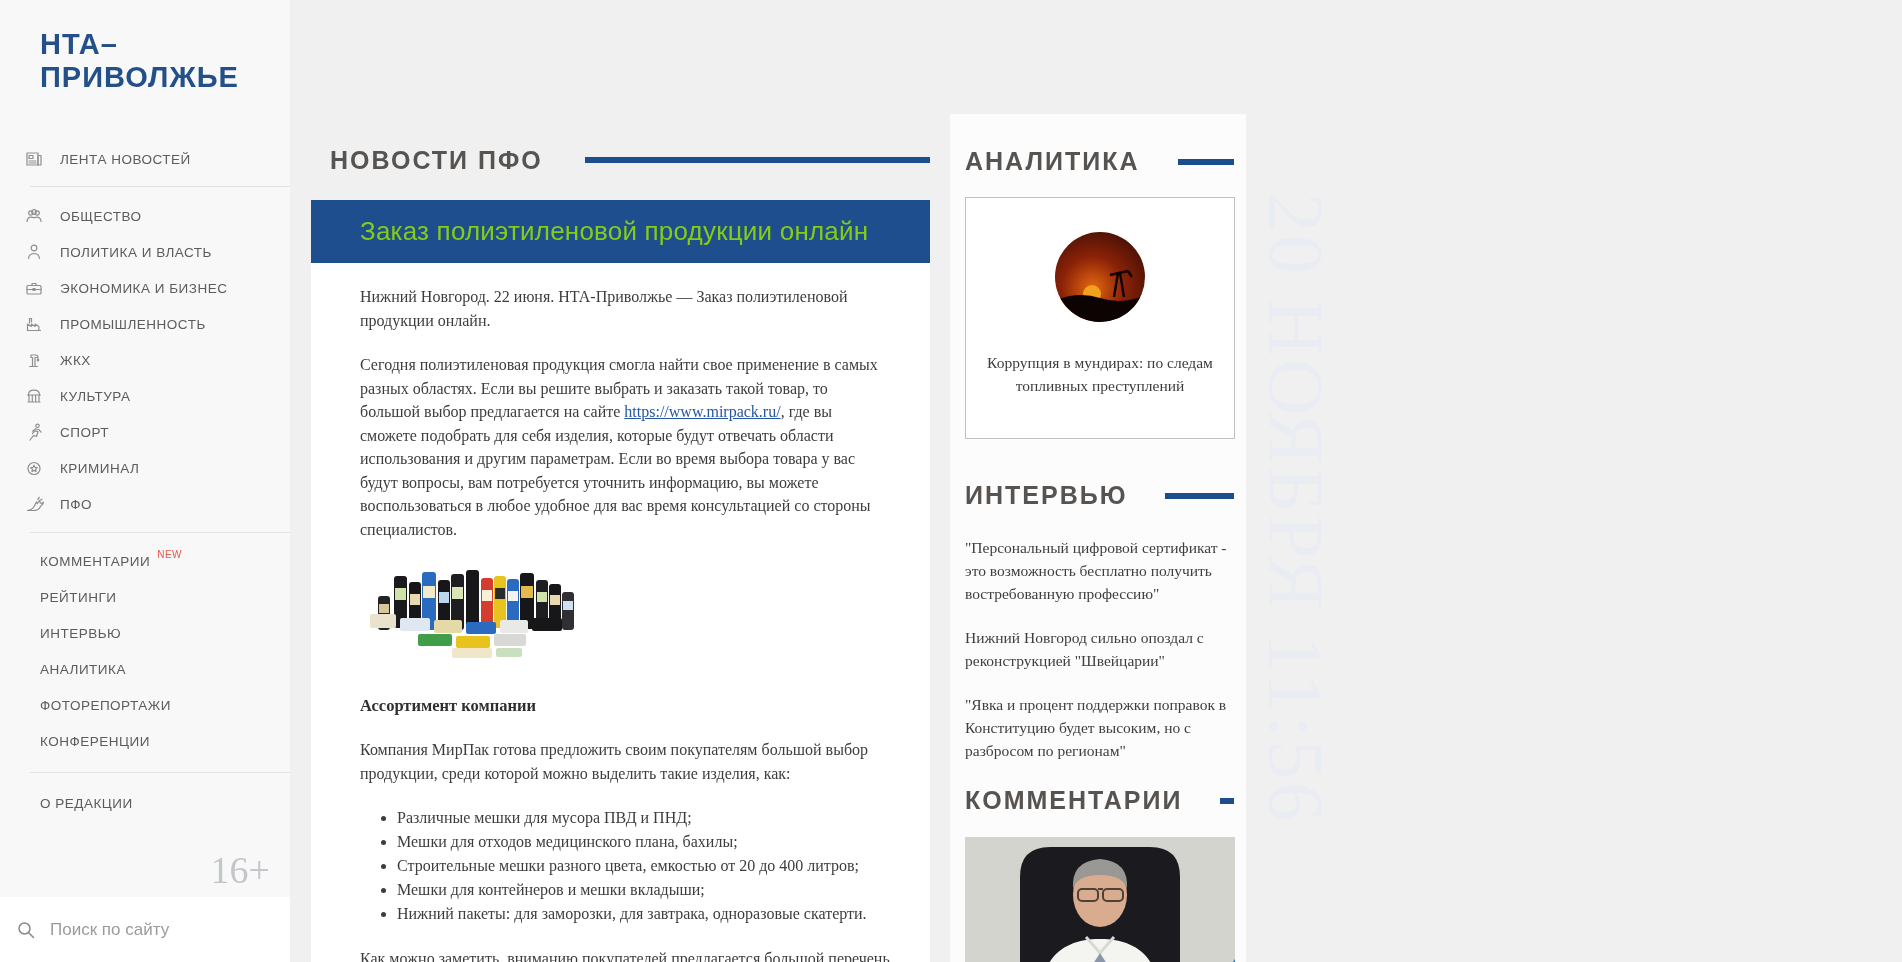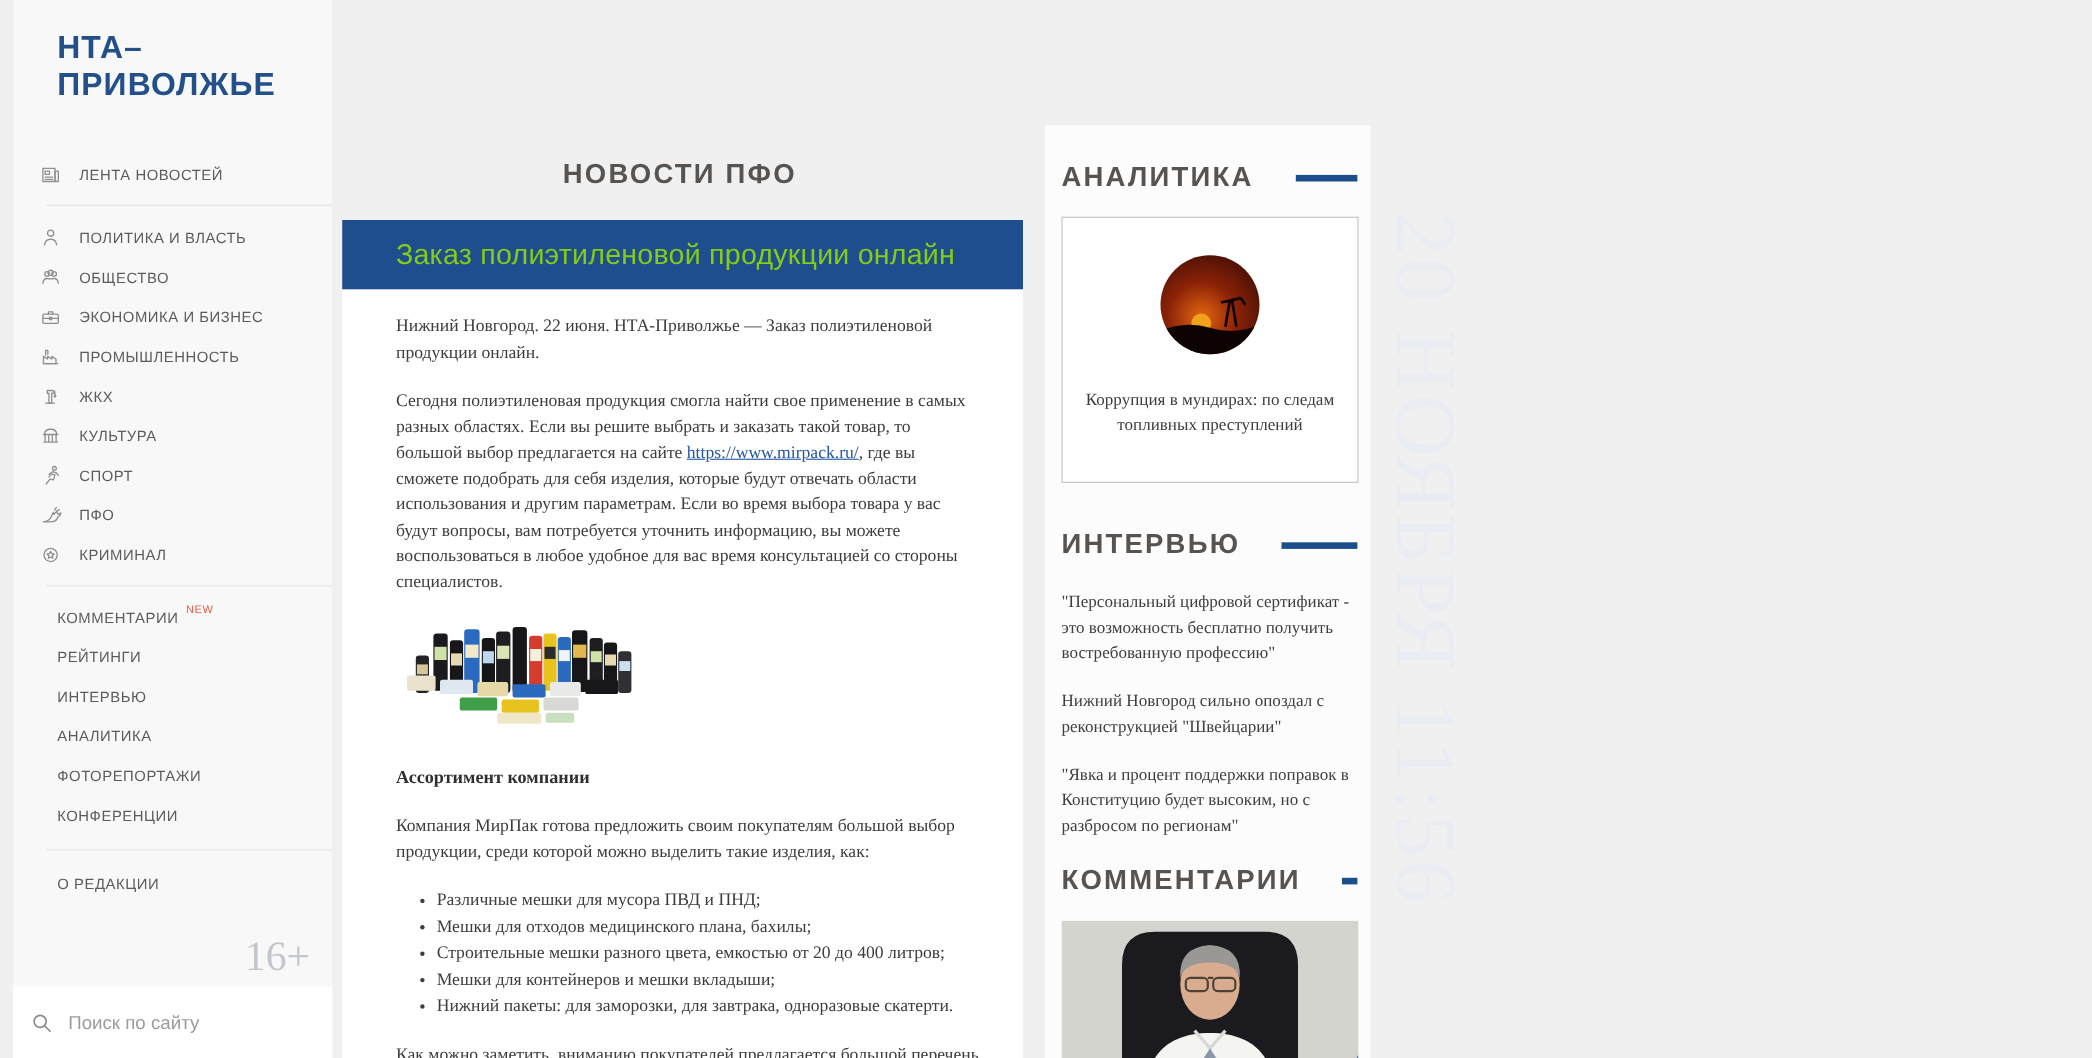--- a/index.html
+++ b/index.html
@@ -6,21 +6,21 @@
   html,body { width:1902px; height:962px; }
   body {
     position: relative;
     background: #f0f0f0;
     font-family: "Liberation Sans", sans-serif;
     overflow: hidden;
     color: #3d3d3d;
   }
   
   .sidebar {
-    position:absolute; left:12px; top:0; width:290px; height:962px;
+    position:absolute; left:0; top:0; width:290px; height:962px;
     background:#f8f8f8;
   }
   .logo {
     position:absolute; left:40px; top:28px;
     font-size:29px; font-weight:bold; letter-spacing:1px;
     color:#235089; text-decoration:none; cursor:pointer;
   }
   .menu { position:absolute; top:141px; left:0; right:0; }
   .mi {
     height:36px; display:flex; align-items:center;
@@ -56,21 +56,21 @@
   }
   .search input::placeholder { color:#9b9b9b; }
   
   .sec-head { display:flex; align-items:center; }
   .sec-head .t {
     font-size:25px; font-weight:bold; letter-spacing:2px; color:#575350;
     white-space:nowrap;
   }
   .sec-head .rule { flex:1; height:6px; background:#1d4e8c; margin-left:42px; }
   
-  .news-head { position:absolute; left:318px; top:144px; width:600px; height:32px;flex-direction:column; }
+  .news-head { position:absolute; left:330px; top:144px; width:600px; height:32px; }
   .article {
     position:absolute; left:311px; top:200px; width:619px; height:762px;
     background:#ffffff; overflow:hidden;
   }
   .banner {
     height:63px; background:#1e4e8d; display:flex; align-items:center;
     padding-left:49px;
   }
   .banner .at { color:#84cc16; font-size:26px; font-weight:normal; letter-spacing:.2px; }
   .abody {
@@ -135,40 +135,40 @@
             <path d="M5 12h7M5 14h7"></path>
           </svg>
       </span>
       <span class="lbl">ЛЕНТА НОВОСТЕЙ</span>
     </a>
     <div class="divider div1"></div>
 
     <a class="mi">
       <span class="ic">
         <svg class="lineic" width="20" height="20" viewBox="0 0 20 20">
-            <circle cx="10" cy="6" r="2.8"></circle>
-            <path d="M4.5 16.5c.5-3.5 2.7-5 5.5-5s5 1.5 5.5 5"></path>
-          </svg>
-      </span>
-      <span class="lbl">ПОЛИТИКА И ВЛАСТЬ</span>
-    </a>
-    <a class="mi">
-      <span class="ic">
-        <svg class="lineic" width="20" height="20" viewBox="0 0 20 20">
             <circle cx="6.8" cy="7" r="2.1"></circle>
             <circle cx="13.2" cy="7" r="2.1"></circle>
             <circle cx="10" cy="6" r="2.3"></circle>
             <path d="M3 15.5c.3-2.8 2-4.3 4-4.3 1.2 0 2 .4 3 .4s1.8-.4 3-.4c2 0 3.7 1.5 4 4.3"></path>
           </svg>
       </span>
       <span class="lbl">ОБЩЕСТВО</span>
     </a>
     <a class="mi">
       <span class="ic">
         <svg class="lineic" width="20" height="20" viewBox="0 0 20 20">
+            <circle cx="10" cy="6" r="2.8"></circle>
+            <path d="M4.5 16.5c.5-3.5 2.7-5 5.5-5s5 1.5 5.5 5"></path>
+          </svg>
+      </span>
+      <span class="lbl">ПОЛИТИКА И ВЛАСТЬ</span>
+    </a>
+    <a class="mi">
+      <span class="ic">
+        <svg class="lineic" width="20" height="20" viewBox="0 0 20 20">
             <rect x="3" y="7.5" width="14" height="8.5" rx="1"></rect>
             <path d="M8 7.5V5.5h4v2M3 11.5h14"></path>
             <rect x="9" y="10.5" width="2" height="2"></rect>
           </svg>
       </span>
       <span class="lbl">ЭКОНОМИКА И БИЗНЕС</span>
     </a>
     <a class="mi">
       <span class="ic">
         <svg class="lineic" width="20" height="20" viewBox="0 0 20 20">
@@ -204,34 +204,34 @@
             <circle cx="13.5" cy="3.8" r="1.7"></circle>
             <path d="M6 18l3.5-4.5 3 .8 1.5-4.6-3.2-.9-2.3 2.9"></path>
             <path d="M8.5 9.2l3.3-2.4 3.3 1 2 2.4"></path>
           </svg>
       </span>
       <span class="lbl">СПОРТ</span>
     </a>
     <a class="mi">
       <span class="ic">
         <svg class="lineic" width="20" height="20" viewBox="0 0 20 20">
+            <circle cx="10" cy="10.5" r="6"></circle>
+            <path d="M10 7.2l1 2.1 2.3.3-1.7 1.6.4 2.3-2-1.1-2 1.1.4-2.3-1.7-1.6 2.3-.3z"></path>
+          </svg>
+      </span>
+      <span class="lbl">КРИМИНАЛ</span>
+    </a>
+    <a class="mi">
+      <span class="ic">
+        <svg class="lineic" width="20" height="20" viewBox="0 0 20 20">
             <path d="M3.5 16.5c3.5-.5 6-2.3 7.2-5l1.6-3.6.9 1.8c.5-1 1.5-2.2 2.4-2.9l.7 2.4c1.2.2 2.3-.2 3.2-1-.4 1.8-1.3 3.3-3 4-.8 2.6-3.4 4.3-7 4.3z"></path>
             <path d="M13.8 5.6l1.5-2.3M15.6 6.6L18 5.2"></path>
           </svg>
       </span>
       <span class="lbl">ПФО</span>
-    </a>
-    <a class="mi">
-      <span class="ic">
-        <svg class="lineic" width="20" height="20" viewBox="0 0 20 20">
-            <circle cx="10" cy="10.5" r="6"></circle>
-            <path d="M10 7.2l1 2.1 2.3.3-1.7 1.6.4 2.3-2-1.1-2 1.1.4-2.3-1.7-1.6 2.3-.3z"></path>
-          </svg>
-      </span>
-      <span class="lbl">КРИМИНАЛ</span>
     </a>
     <div class="divider div2"></div>
 
     <a class="mi sec">
       <span class="lbl">КОММЕНТАРИИ</span>
       <span class="new">NEW</span>
     </a>
     <a class="mi sec">
       <span class="lbl">РЕЙТИНГИ</span>
     </a>

